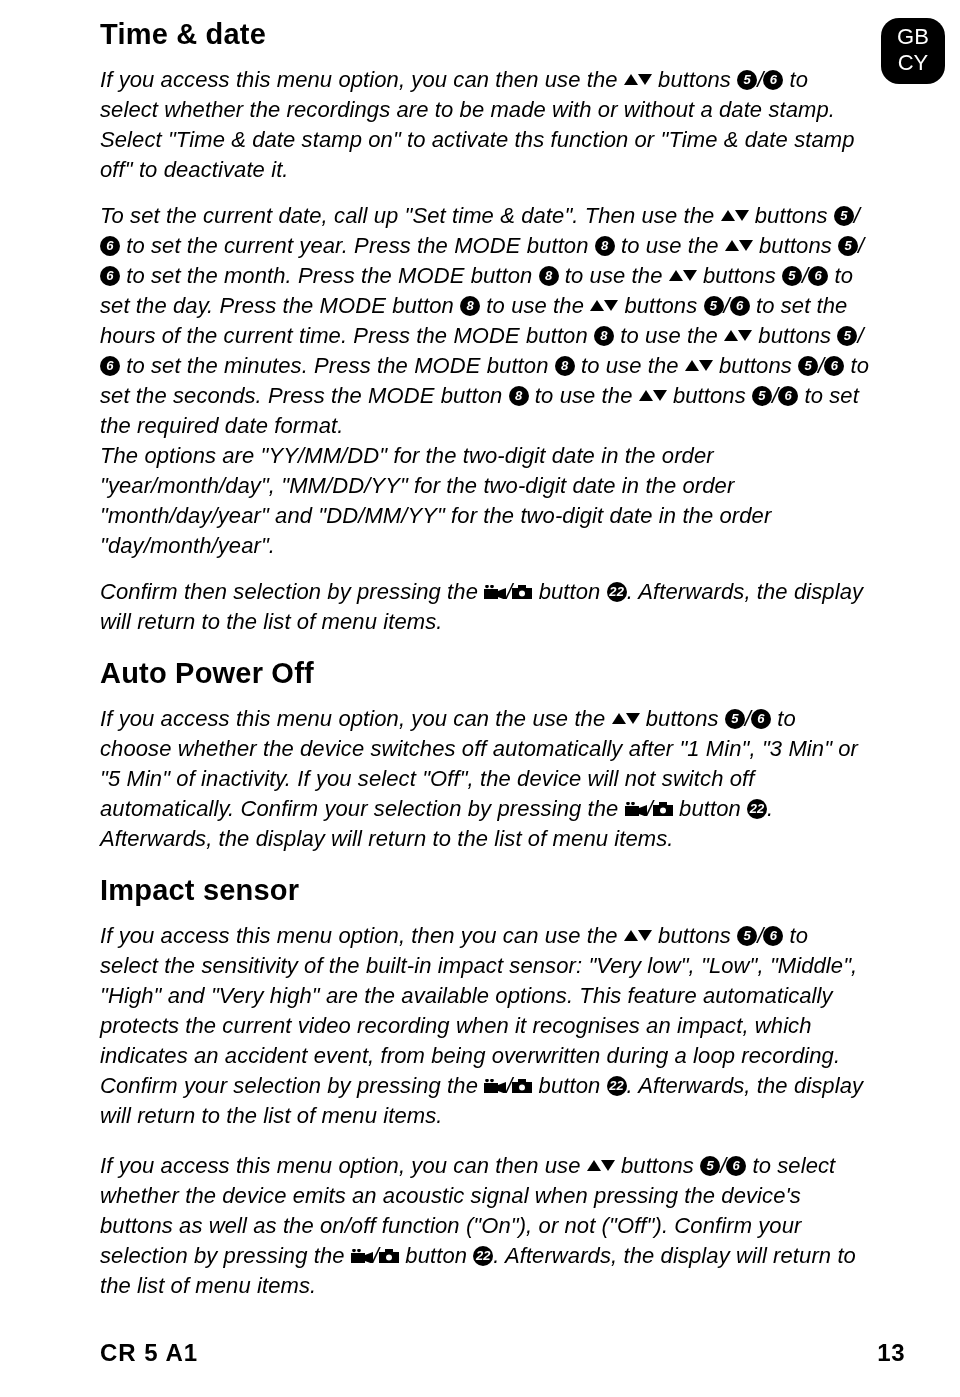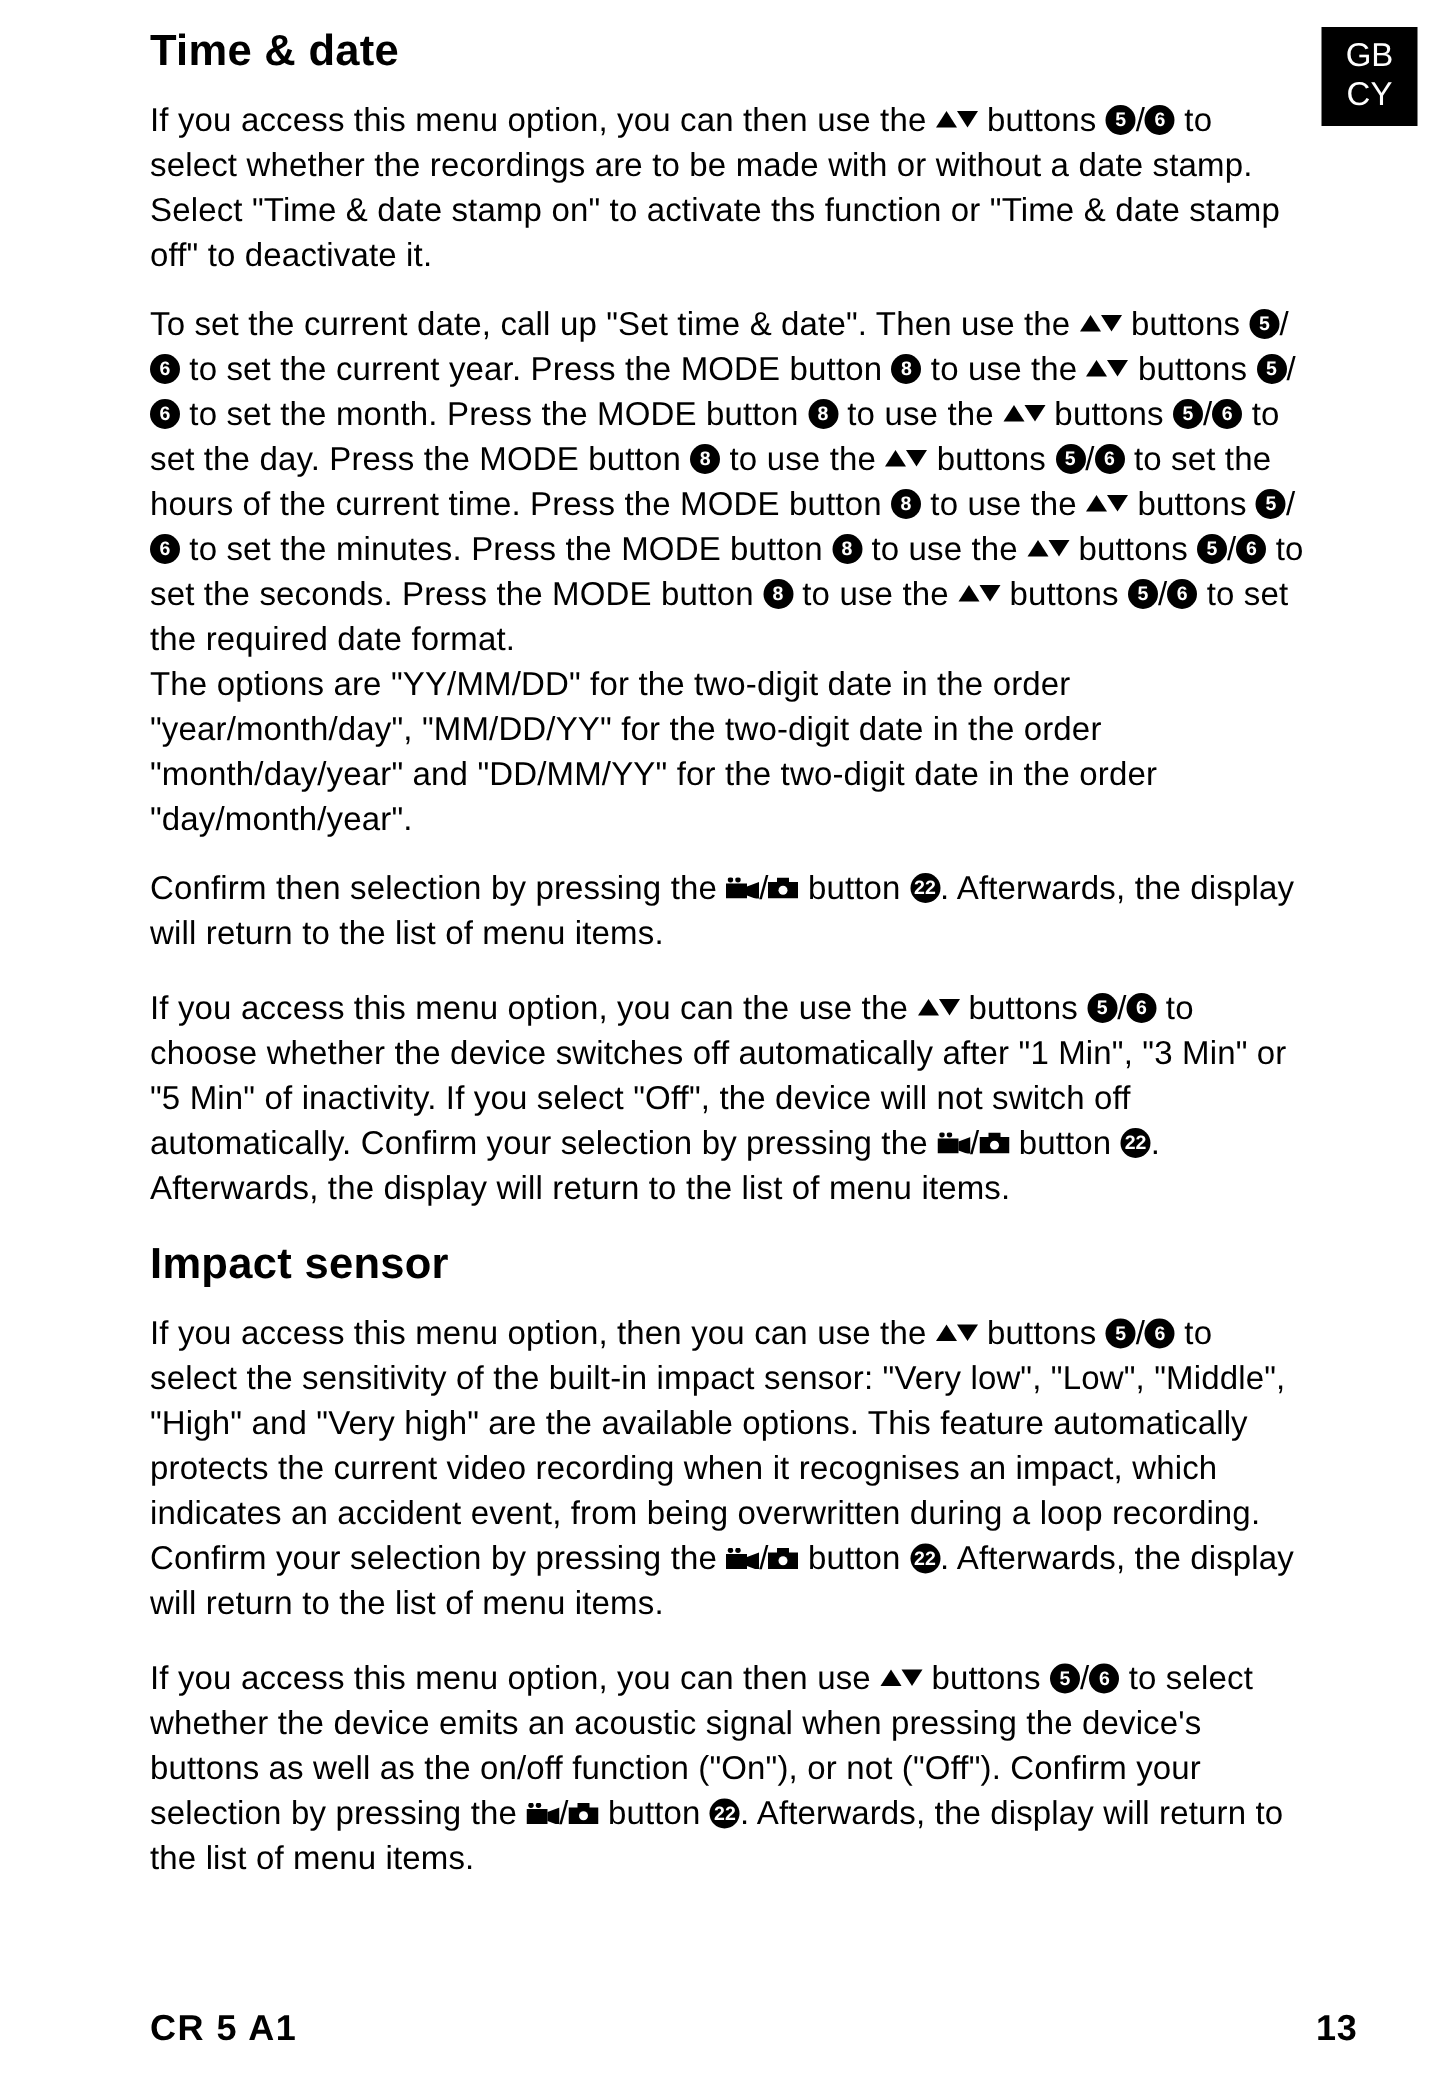--- a/index.html
+++ b/index.html
@@ -24,34 +24,36 @@
     position: absolute;
     top: 18px;
     right: 15px;
     width: 64px;
     background: #000;
     color: #fff;
     text-align: center;
     padding: 6px 0 8px 0;
     font-size: 22px;
     line-height: 26px;
+    border-radius: 18px;
   }
   .lang-tab span { display: block; }
   h2 {
     font-size: 29px;
     font-weight: 700;
     margin: 0 0 14px 0;
     letter-spacing: 0.2px;
   }
   p {
     font-size: 22px;
     line-height: 30px;
     margin: 0 0 16px 0;
     font-weight: 300;
     letter-spacing: 0.1px;
+    font-style: italic;
   }
   .section { margin-bottom: 20px; }
   .tri-up, .tri-down {
     display: inline-block;
     width: 0; height: 0;
     vertical-align: middle;
     margin-bottom: 3px;
   }
   .tri-up {
     border-left: 7px solid transparent;
@@ -131,20 +133,21 @@
           <circle cx="8" cy="1.5" r="1.8" fill="#000"></circle>
         </svg><span>/</span><svg class="photocam" viewBox="0 0 20 14">
           <rect x="0" y="3" width="20" height="11" fill="#000"></rect>
           <rect x="6" y="0" width="8" height="4" fill="#000"></rect>
           <circle cx="10" cy="8.5" r="3" fill="#fff"></circle>
         </svg><span> button </span><span class="circ">22</span><span>. Afterwards, the display will return to the list of menu items.</span>
     </p>
   </div>
 
   <div class="section">
+    <h2>Auto Power Off</h2>
     <p>
       <span>If you access this menu option, you can the use the </span><span class="tri-up"></span><span class="tri-down"></span><span> buttons </span><span class="circ">5</span><span>/</span><span class="circ">6</span><span> to choose whether the device switches off automatically after "1 Min", "3 Min" or "5 Min" of inactivity. If you select "Off", the device will not switch off automatically. Confirm your selection by pressing the </span><svg class="vidcam" viewBox="0 0 22 14">
           <rect x="0" y="4" width="14" height="10" fill="#000"></rect>
           <polygon points="14,6 22,3 22,15 14,12" fill="#000"></polygon>
           <circle cx="3" cy="1.5" r="1.8" fill="#000"></circle>
           <circle cx="8" cy="1.5" r="1.8" fill="#000"></circle>
         </svg><span>/</span><svg class="photocam" viewBox="0 0 20 14">
           <rect x="0" y="3" width="20" height="11" fill="#000"></rect>
           <rect x="6" y="0" width="8" height="4" fill="#000"></rect>
           <circle cx="10" cy="8.5" r="3" fill="#fff"></circle>

